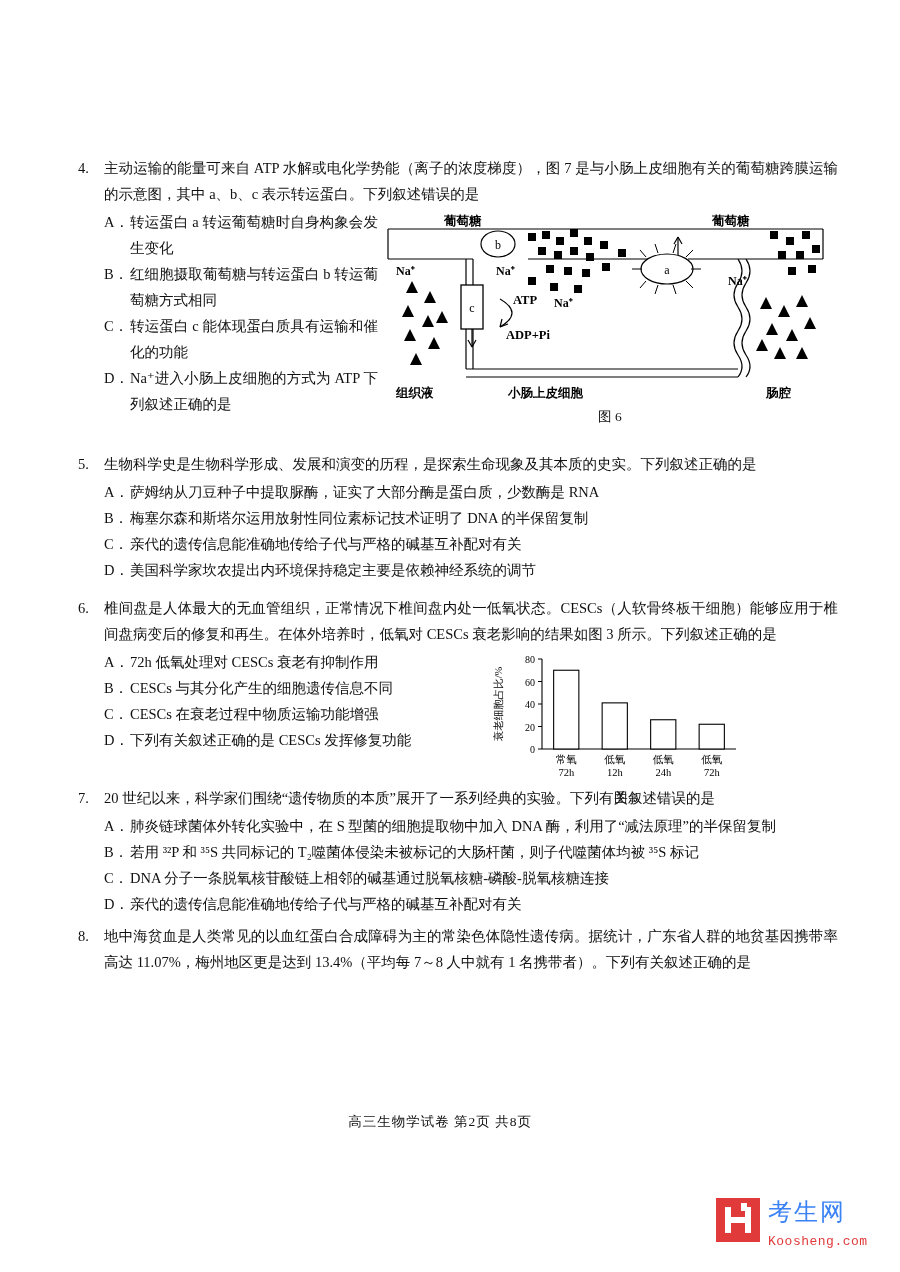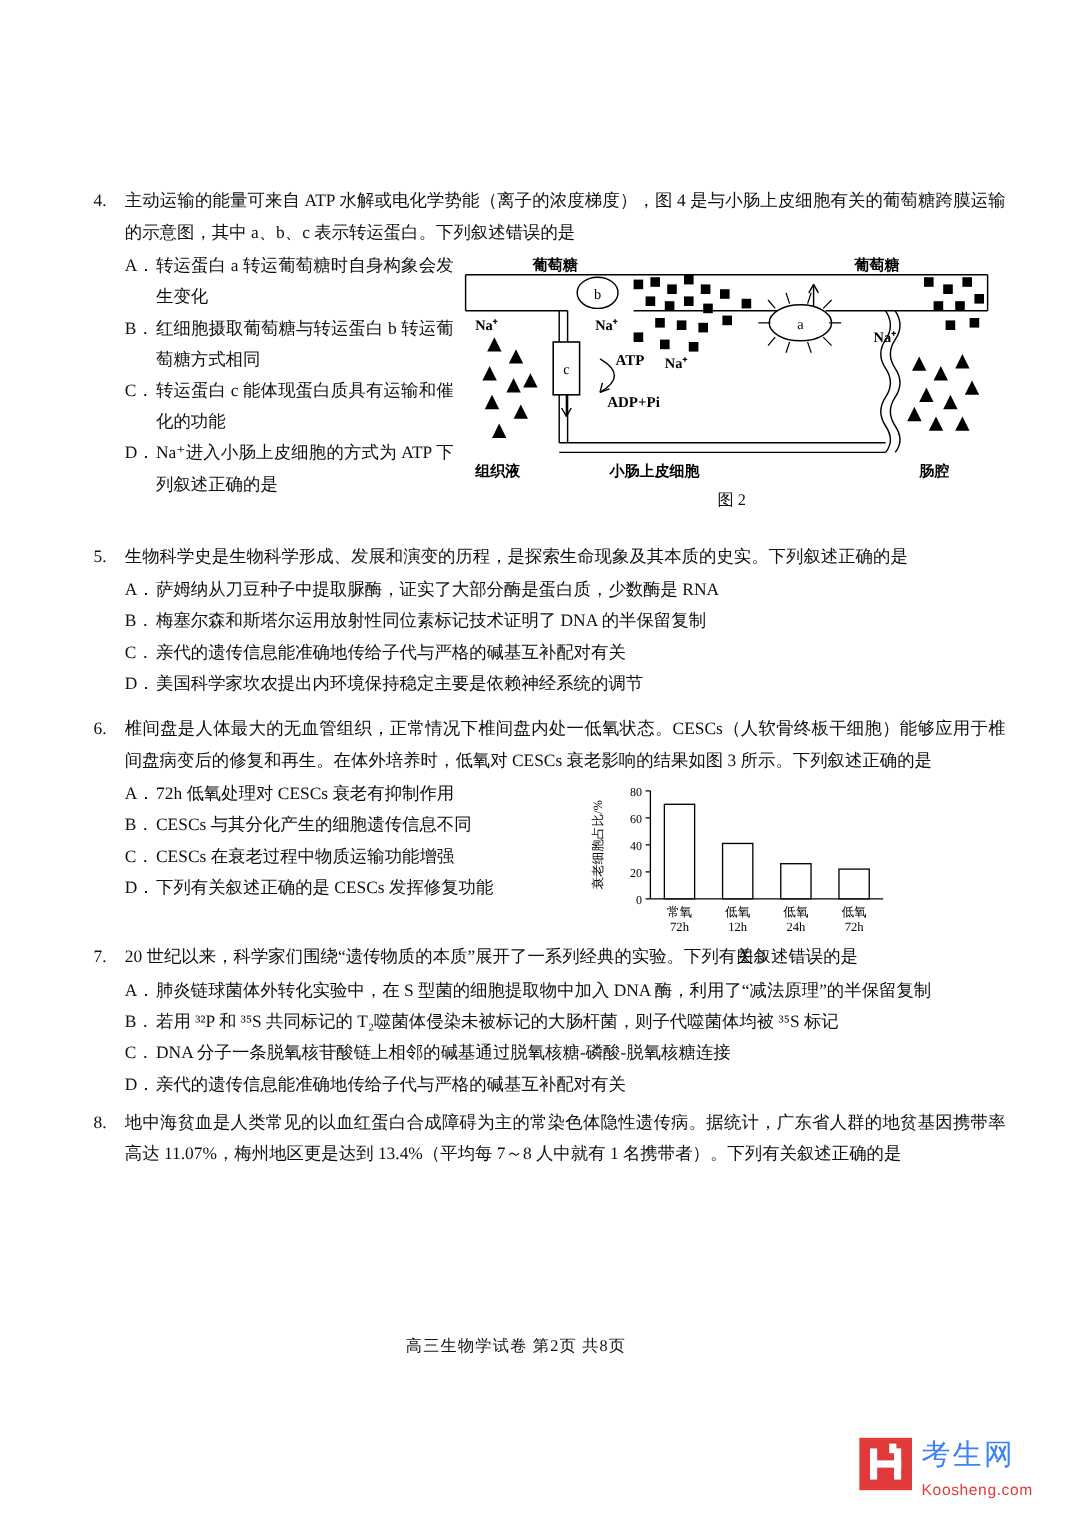--- a/index.html
+++ b/index.html
@@ -89,21 +89,21 @@
   .fig3cap {
     position: absolute;
     left: 536px;
     top: 140px;
     font-size: 13.5px;
     text-align: right;
   }
 
   .footer {
     position: absolute;
-    left: 6px;
+    left: 16px;
     top: 1113px;
     width: 848px;
     text-align: center;
     font-size: 13.5px;
     letter-spacing: 1px;
   }
 
   
   .watermark {
     position: absolute;
@@ -123,34 +123,34 @@
     font-size: 24px;
     color: #3b82f6;
     font-family: "Liberation Sans", sans-serif;
     letter-spacing: 2px;
   }
   .wm-en {
     position: absolute;
     left: 52px; top: 38px;
     font-size: 13px;
     color: #e03a3a;
-    font-family: Liberation Sans, sans-serif;
+    font-family: Liberation Mono, monospace;
     letter-spacing: 0.5px;
   }
 </style>
 </head>
 <body>
 
 <div class="page">
   <div class="content">
 
     <div class="q4wrap">
       <div class="q">
         <div class="qnum">4.</div>
-        <div class="qbody">主动运输的能量可来自 ATP 水解或电化学势能（离子的浓度梯度），图 4 是与小肠上皮细胞有关的葡萄糖跨膜运输的示意图，其中 a、b、c 表示转运蛋白。下列叙述错误的是</div>
+        <div class="qbody">主动运输的能量可来自 ATP 水解或电化学势能（离子的浓度梯度），图 7 是与小肠上皮细胞有关的葡萄糖跨膜运输的示意图，其中 a、b、c 表示转运蛋白。下列叙述错误的是</div>
       </div>
       <div class="q4left">
         <div class="opt">
           <div class="optlab">A．</div>
           <div class="opttext">转运蛋白 a 转运葡萄糖时自身构象会发生变化</div>
         </div>
         <div class="opt">
           <div class="optlab">B．</div>
           <div class="opttext">红细胞摄取葡萄糖与转运蛋白 b 转运葡萄糖方式相同</div>
         </div>
@@ -272,21 +272,21 @@
           <text x="334" y="18" font-size="12.5" font-family="'Liberation Serif',serif" font-weight="bold">葡萄糖</text>
           <text x="18" y="68" font-size="12" font-family="'Liberation Serif',serif" font-weight="bold">Na⁺</text>
           <text x="118" y="68" font-size="12" font-family="'Liberation Serif',serif" font-weight="bold">Na⁺</text>
           <text x="176" y="100" font-size="12" font-family="'Liberation Serif',serif" font-weight="bold">Na⁺</text>
           <text x="350" y="78" font-size="12" font-family="'Liberation Serif',serif" font-weight="bold">Na⁺</text>
           <text x="18" y="190" font-size="12.5" font-family="'Liberation Serif',serif" font-weight="bold">组织液</text>
           <text x="130" y="190" font-size="12.5" font-family="'Liberation Serif',serif" font-weight="bold">小肠上皮细胞</text>
           <text x="388" y="190" font-size="12.5" font-family="'Liberation Serif',serif" font-weight="bold">肠腔</text>
         </svg>
       </div>
-      <div class="fig2cap">图 2</div>
+      <div class="fig2cap">图 6</div>
     </div>
 
     <div style="margin-top:34px;">
       <div class="q">
         <div class="qnum">5.</div>
         <div class="qbody">生物科学史是生物科学形成、发展和演变的历程，是探索生命现象及其本质的史实。下列叙述正确的是</div>
       </div>
       <div class="opt">
         <div class="optlab">A．</div>
         <div class="opttext">萨姆纳从刀豆种子中提取脲酶，证实了大部分酶是蛋白质，少数酶是 RNA</div>

